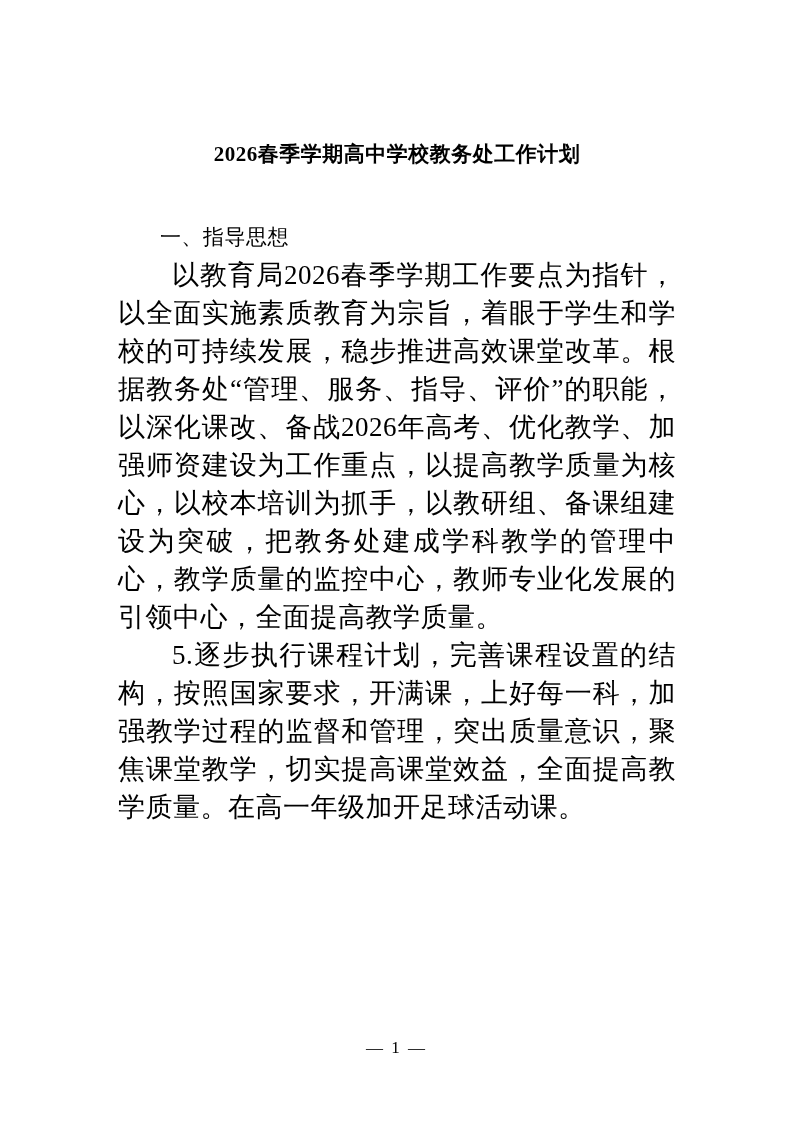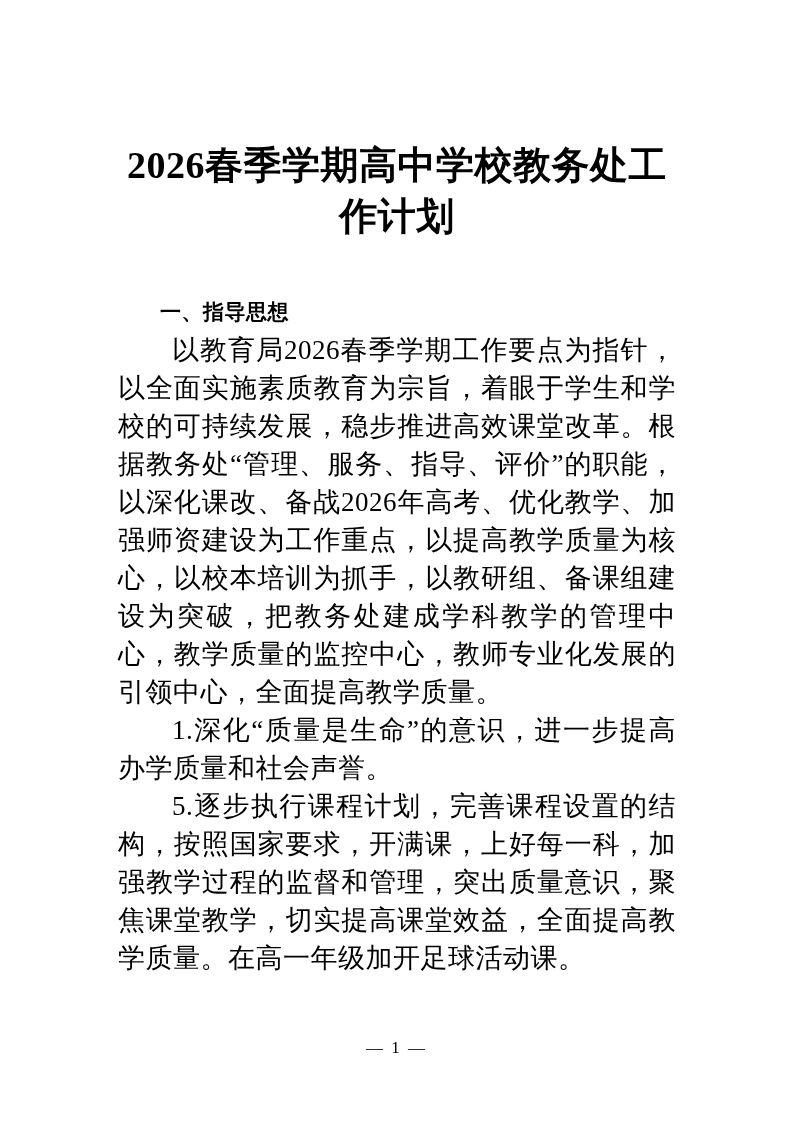--- a/index.html
+++ b/index.html
@@ -15,30 +15,30 @@
     background: #ffffff;
     box-sizing: border-box;
     padding: 140px 117px 0 118px;
     font-family: "Liberation Serif", "DejaVu Serif", serif;
     color: #000000;
     overflow: hidden;
   }
   .doc-title {
     margin: 0 0 50px 0;
     text-align: center;
-    font-size: 38px;
+    font-size: 21px;
     font-weight: 700;
     line-height: 1.35;
     letter-spacing: 0.5px;
     font-family: "Liberation Serif", "DejaVu Serif", serif;
   }
   .section-heading {
     margin: 0;
     font-size: 21px;
-    font-weight: 700;
+    font-weight: 400;
     line-height: 38px;
     text-indent: 2em;
     letter-spacing: 0.5px;
   }
   .para {
     margin: 0;
     font-size: 27px;
     font-weight: 400;
     line-height: 38px;
     text-align: justify;
@@ -61,21 +61,20 @@
 
 <div class="page">
 
   <h1 class="doc-title">2026春季学期高中学校教务处工作计划</h1>
 
   <p class="section-heading">一、指导思想</p>
 
   <p class="para">以教育局2026春季学期工作要点为指针，以全面实施素质教育为宗旨，着眼于学生和学校的可持续发展，稳步推进高效课堂改革。根据教务处“管理、服务、指导、评价”的职能，以深化课改、备战2026年高考、优化教学、加强师资建设为工作重点，以提高教学质量为核心，以校本培训为抓手，以教研组、备课组建设为突破，把教务处建成学科教学的管理中心，教学质量的监控中心，教师专业化发展的引领中心，全面提高教学质量。</p>
 
 
-  <p class="para">1.深化“质量是生命”的意识，进一步提高办学质量和社会声誉。</p>
 
 
   <p class="para">5.逐步执行课程计划，完善课程设置的结构，按照国家要求，开满课，上好每一科，加强教学过程的监督和管理，突出质量意识，聚焦课堂教学，切实提高课堂效益，全面提高教学质量。在高一年级加开足球活动课。</p>
 
 
   <div class="footer">— 1 —</div>
 
 </div>
 
 </body></html>

